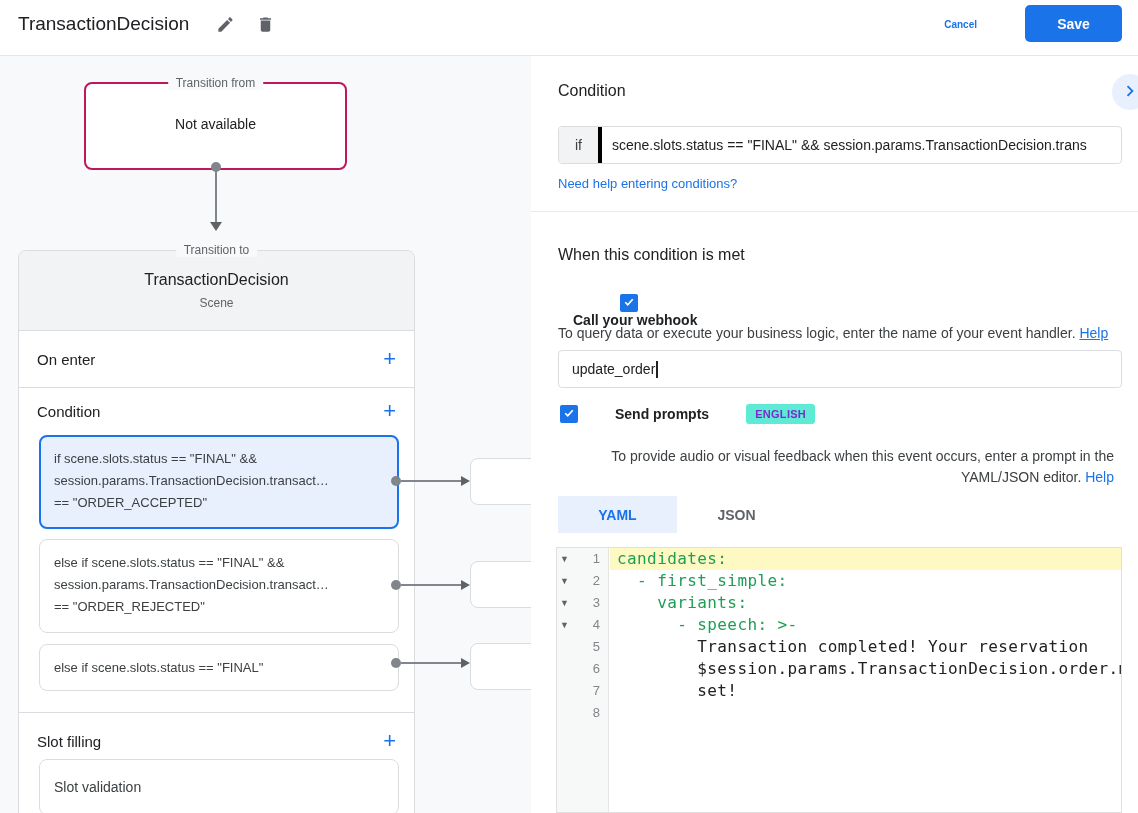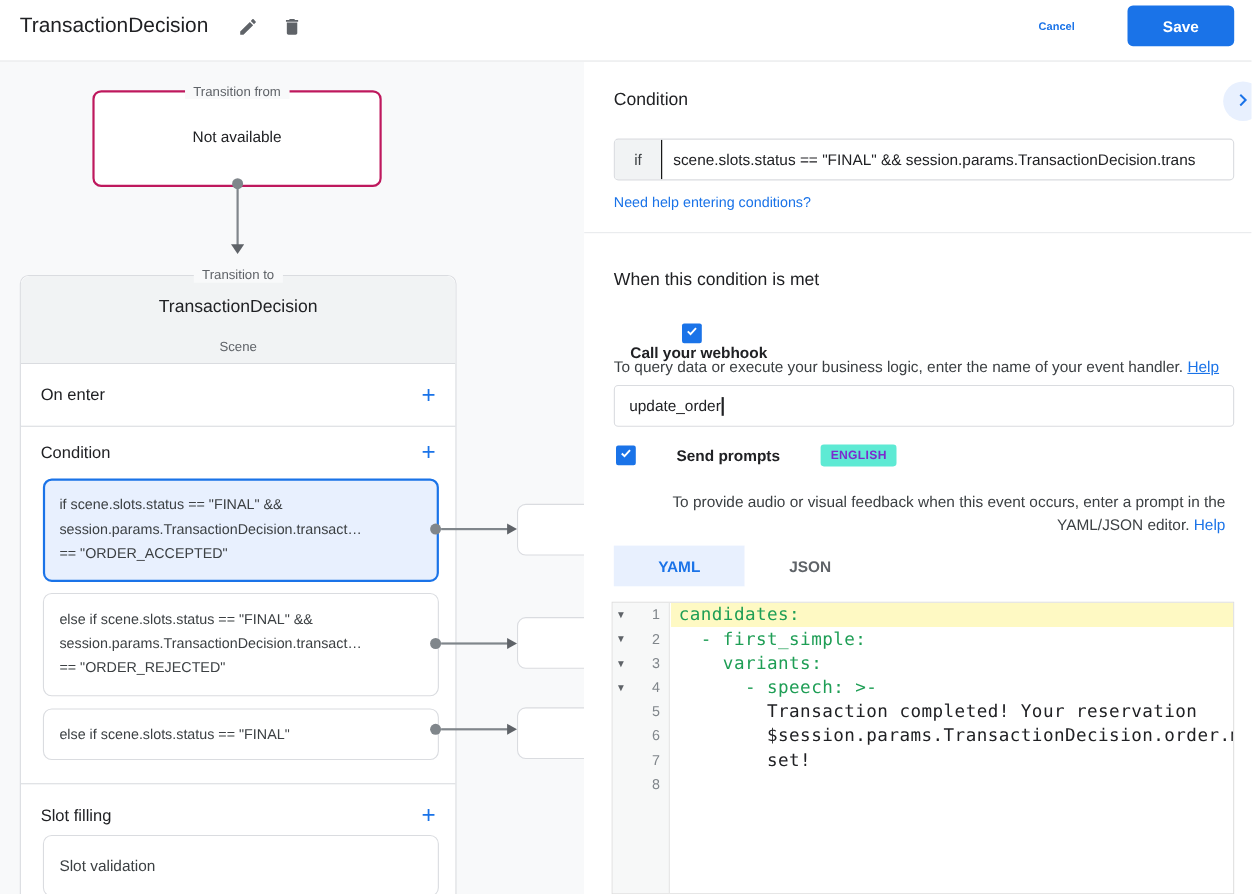--- a/index.html
+++ b/index.html
@@ -24,21 +24,21 @@
 
   .dot { position:absolute; width:10px; height:10px; border-radius:50%; background:#80868b; }
   .vline { position:absolute; width:2px; background:#80868b; }
   .hline { position:absolute; height:2px; background:#80868b; }
   .arrow-down { position:absolute; width:0; height:0; border-left:6px solid transparent; border-right:6px solid transparent; border-top:9px solid #5f6368; }
   .arrow-right { position:absolute; width:0; height:0; border-top:5px solid transparent; border-bottom:5px solid transparent; border-left:9px solid #5f6368; }
 
   .tto { position:absolute; left:18px; top:194px; width:397px; height:640px; background:#fff; border:1px solid #dadce0; border-radius:8px; }
   .tto-head { height:80px; background:#f1f3f4; border-bottom:1px solid #dadce0; border-radius:8px 8px 0 0; text-align:center; padding-top:20px; }
   .tto-title { font-size:16px; color:#202124; }
-  .tto-sub { font-size:12px; color:#5f6368; margin-top:19px; }
+  .tto-sub { font-size:12px; color:#5f6368; margin-top:7px; }
   .row-header { display:flex; align-items:center; justify-content:space-between; padding:0 18px; }
   .row-onenter { height:57px; border-bottom:1px solid #dadce0; }
   .row-label { font-size:15px; color:#202124; }
   .plus { color:#1a73e8; font-size:22px; font-weight:normal; background:transparent; border:none; cursor:pointer; line-height:1; }
   .row-cond-label { height:46px; }
   .card { position:absolute; left:20px; width:360px; background:#fff; border:1px solid #dadce0; border-radius:8px; padding:12px 14px; font-size:13px; color:#3c4043; line-height:22px; cursor:pointer; }
   .card.selected { background:#e8f0fe; border:2px solid #1a73e8; padding:11px 13px; }
   .card-line { white-space:nowrap; overflow:hidden; }
   .tto-divider { position:absolute; left:0; right:0; top:461px; border-top:1px solid #dadce0; }
   .row-slot-label { position:absolute; left:0; right:0; top:468px; height:44px; }
@@ -46,21 +46,21 @@
 
   .stub { position:absolute; left:470px; width:75px; height:47px; background:#fff; border:1px solid #dadce0; border-radius:8px; cursor:pointer; }
 
   
   .panel { position:absolute; top:56px; left:531px; width:607px; height:757px; background:#fff; overflow:hidden; }
   .panel-heading { position:absolute; left:27px; font-size:16px; color:#202124; }
   .chev-btn { position:absolute; left:581px; top:18px; width:36px; height:36px; border-radius:50%; background:#e8f0fe; border:none; cursor:pointer; display:flex; align-items:center; justify-content:center; }
   .chev-btn svg { fill:#1a73e8; }
 
   .cond-control { position:absolute; left:27px; top:70px; width:564px; height:38px; border:1px solid #dadce0; border-radius:4px; display:flex; align-items:stretch; background:#fff; overflow:hidden; }
-  .if-seg { width:43px; background:#f1f3f4; border-right:1px solid #000000; display:flex; align-items:center; justify-content:center; font-size:14px; color:#3c4043; flex:none; }
+  .if-seg { width:43px; background:#f1f3f4; border-right:4px solid #000000; display:flex; align-items:center; justify-content:center; font-size:14px; color:#3c4043; flex:none; }
   .expr-seg { flex:1; display:flex; align-items:center; padding-left:10px; font-size:14px; color:#202124; white-space:nowrap; overflow:hidden; cursor:text; }
 
   .link { color:#1a73e8; text-decoration:none; cursor:pointer; }
   .link.u { text-decoration:underline; }
   .help-cond { position:absolute; left:27px; top:120px; font-size:13px; }
   .panel-divider { position:absolute; left:0; right:0; top:155px; border-top:1px solid #e8eaed; }
 
   .checkrow { position:absolute; left:29px; display:flex; align-items:center; }
   .checkbox { width:18px; height:18px; background:#1a73e8; border-radius:2px; display:flex; align-items:center; justify-content:center; cursor:pointer; flex:none; }
   .checkbox svg { stroke:#fff; }

